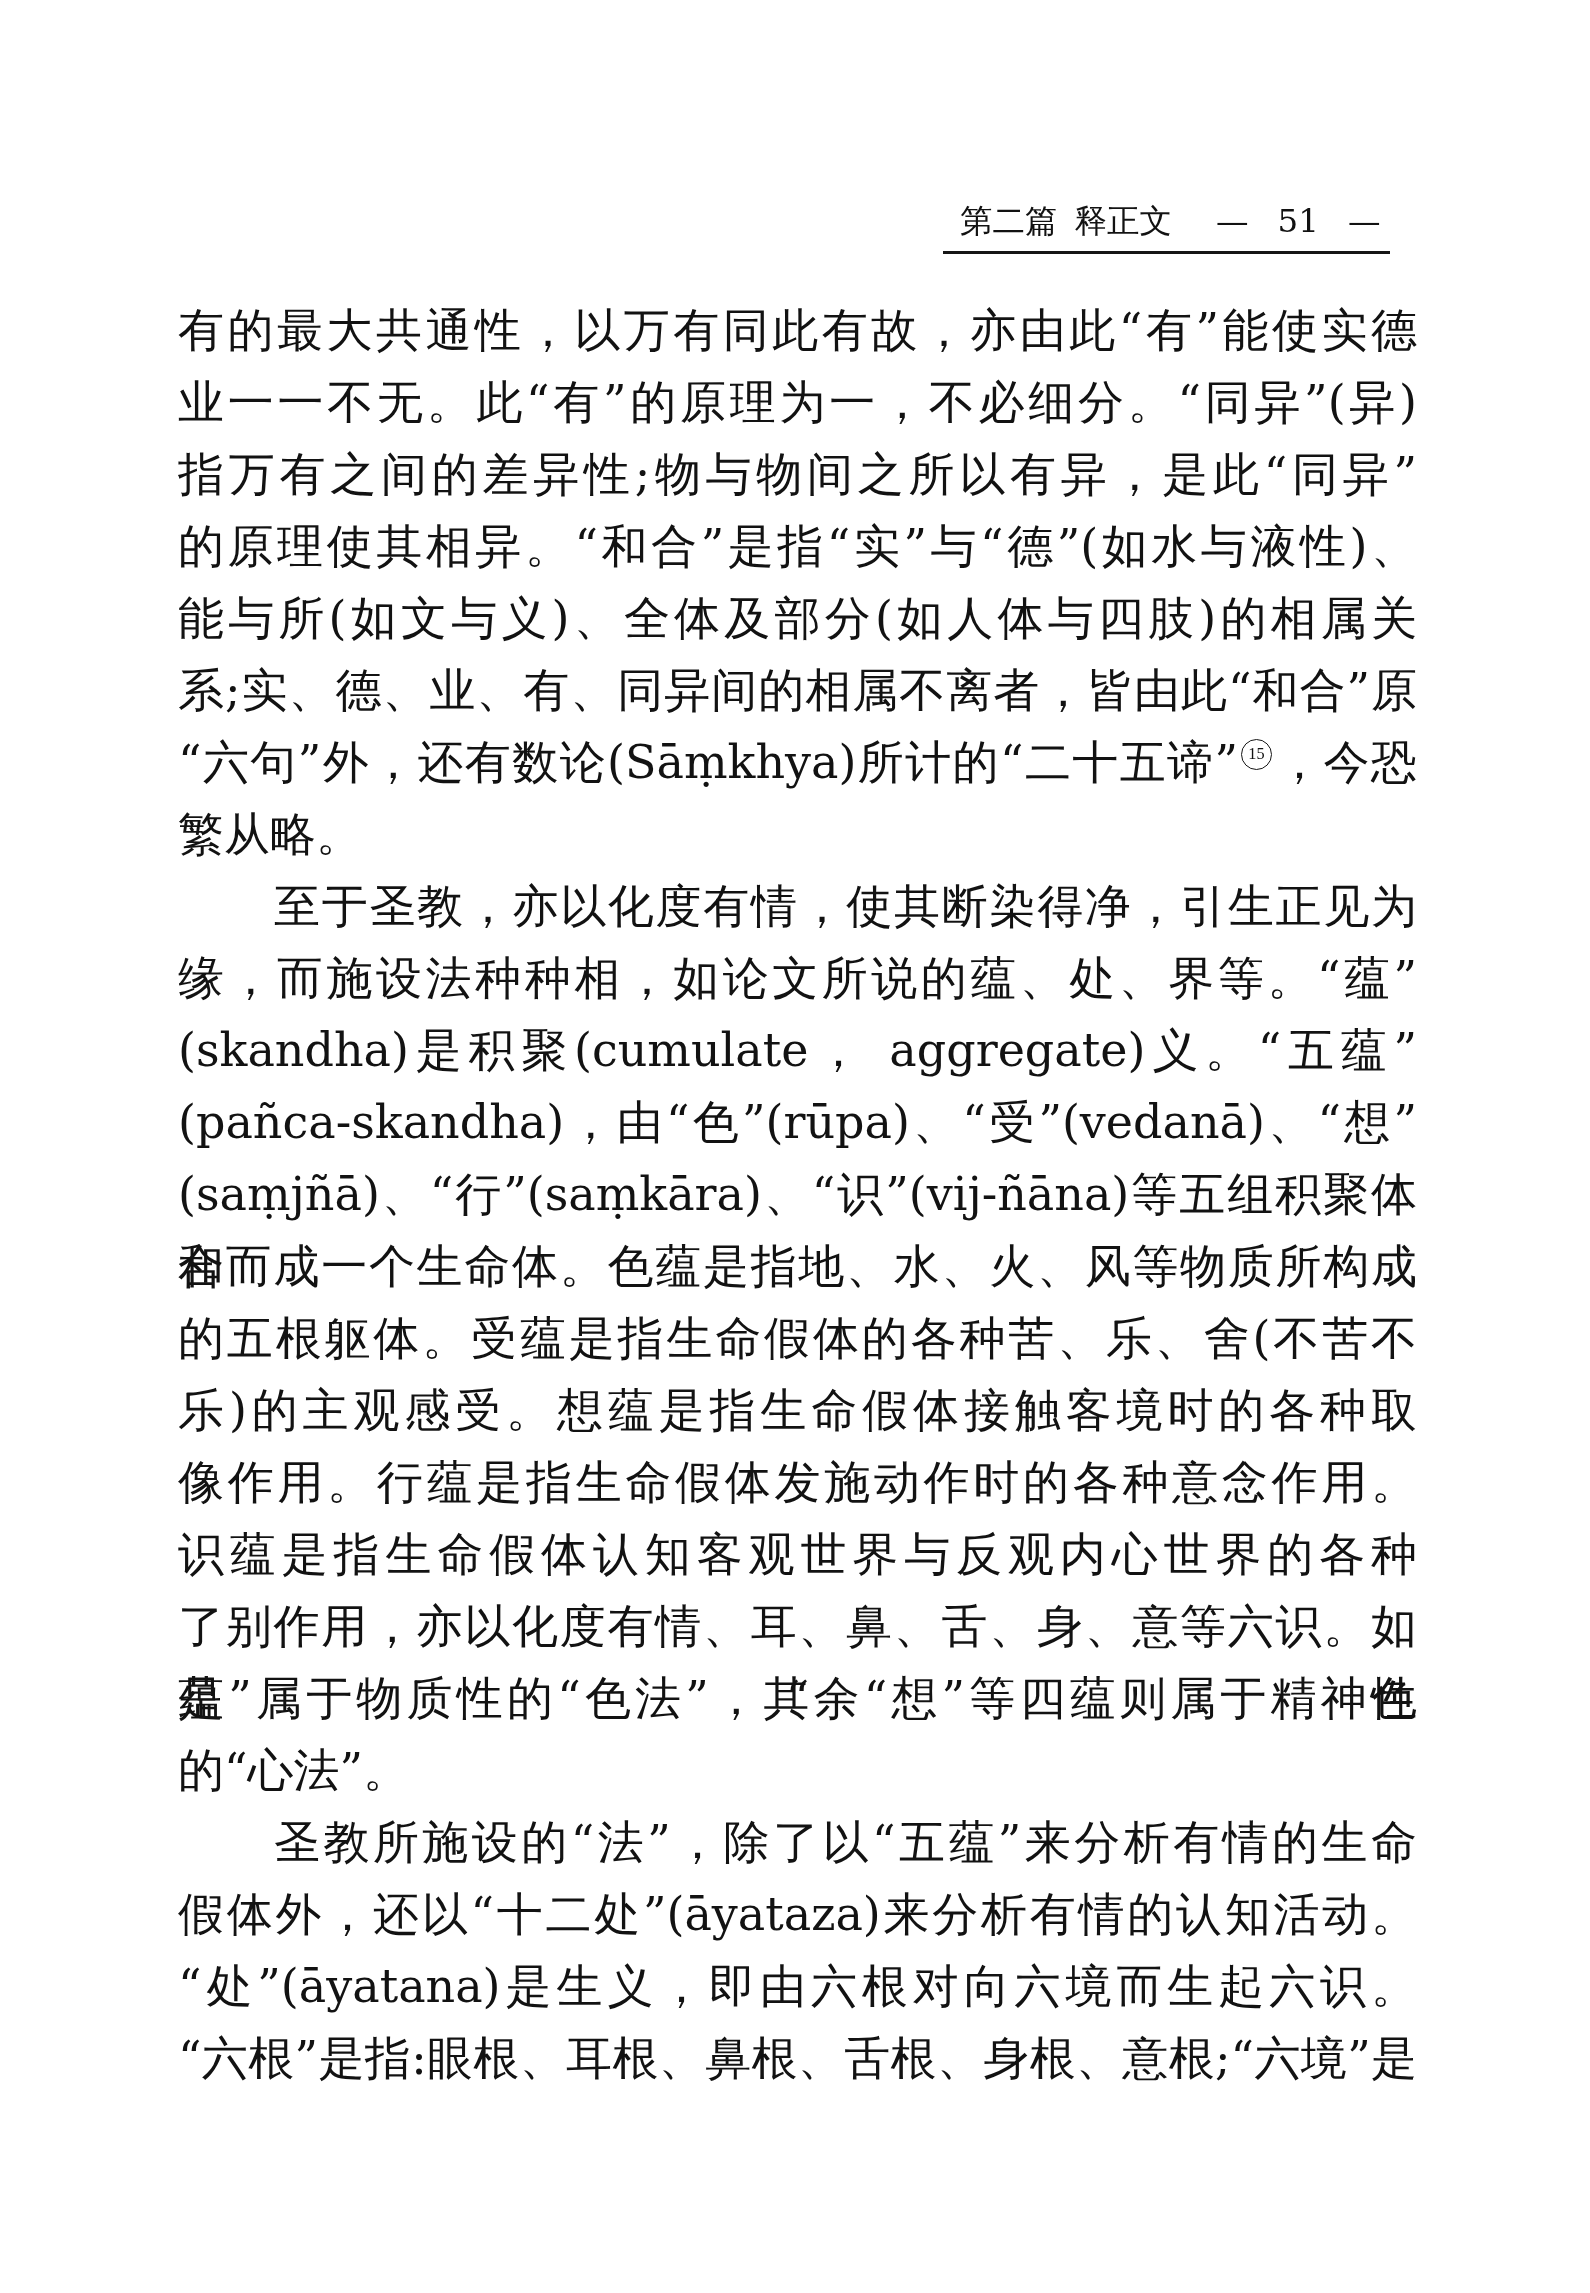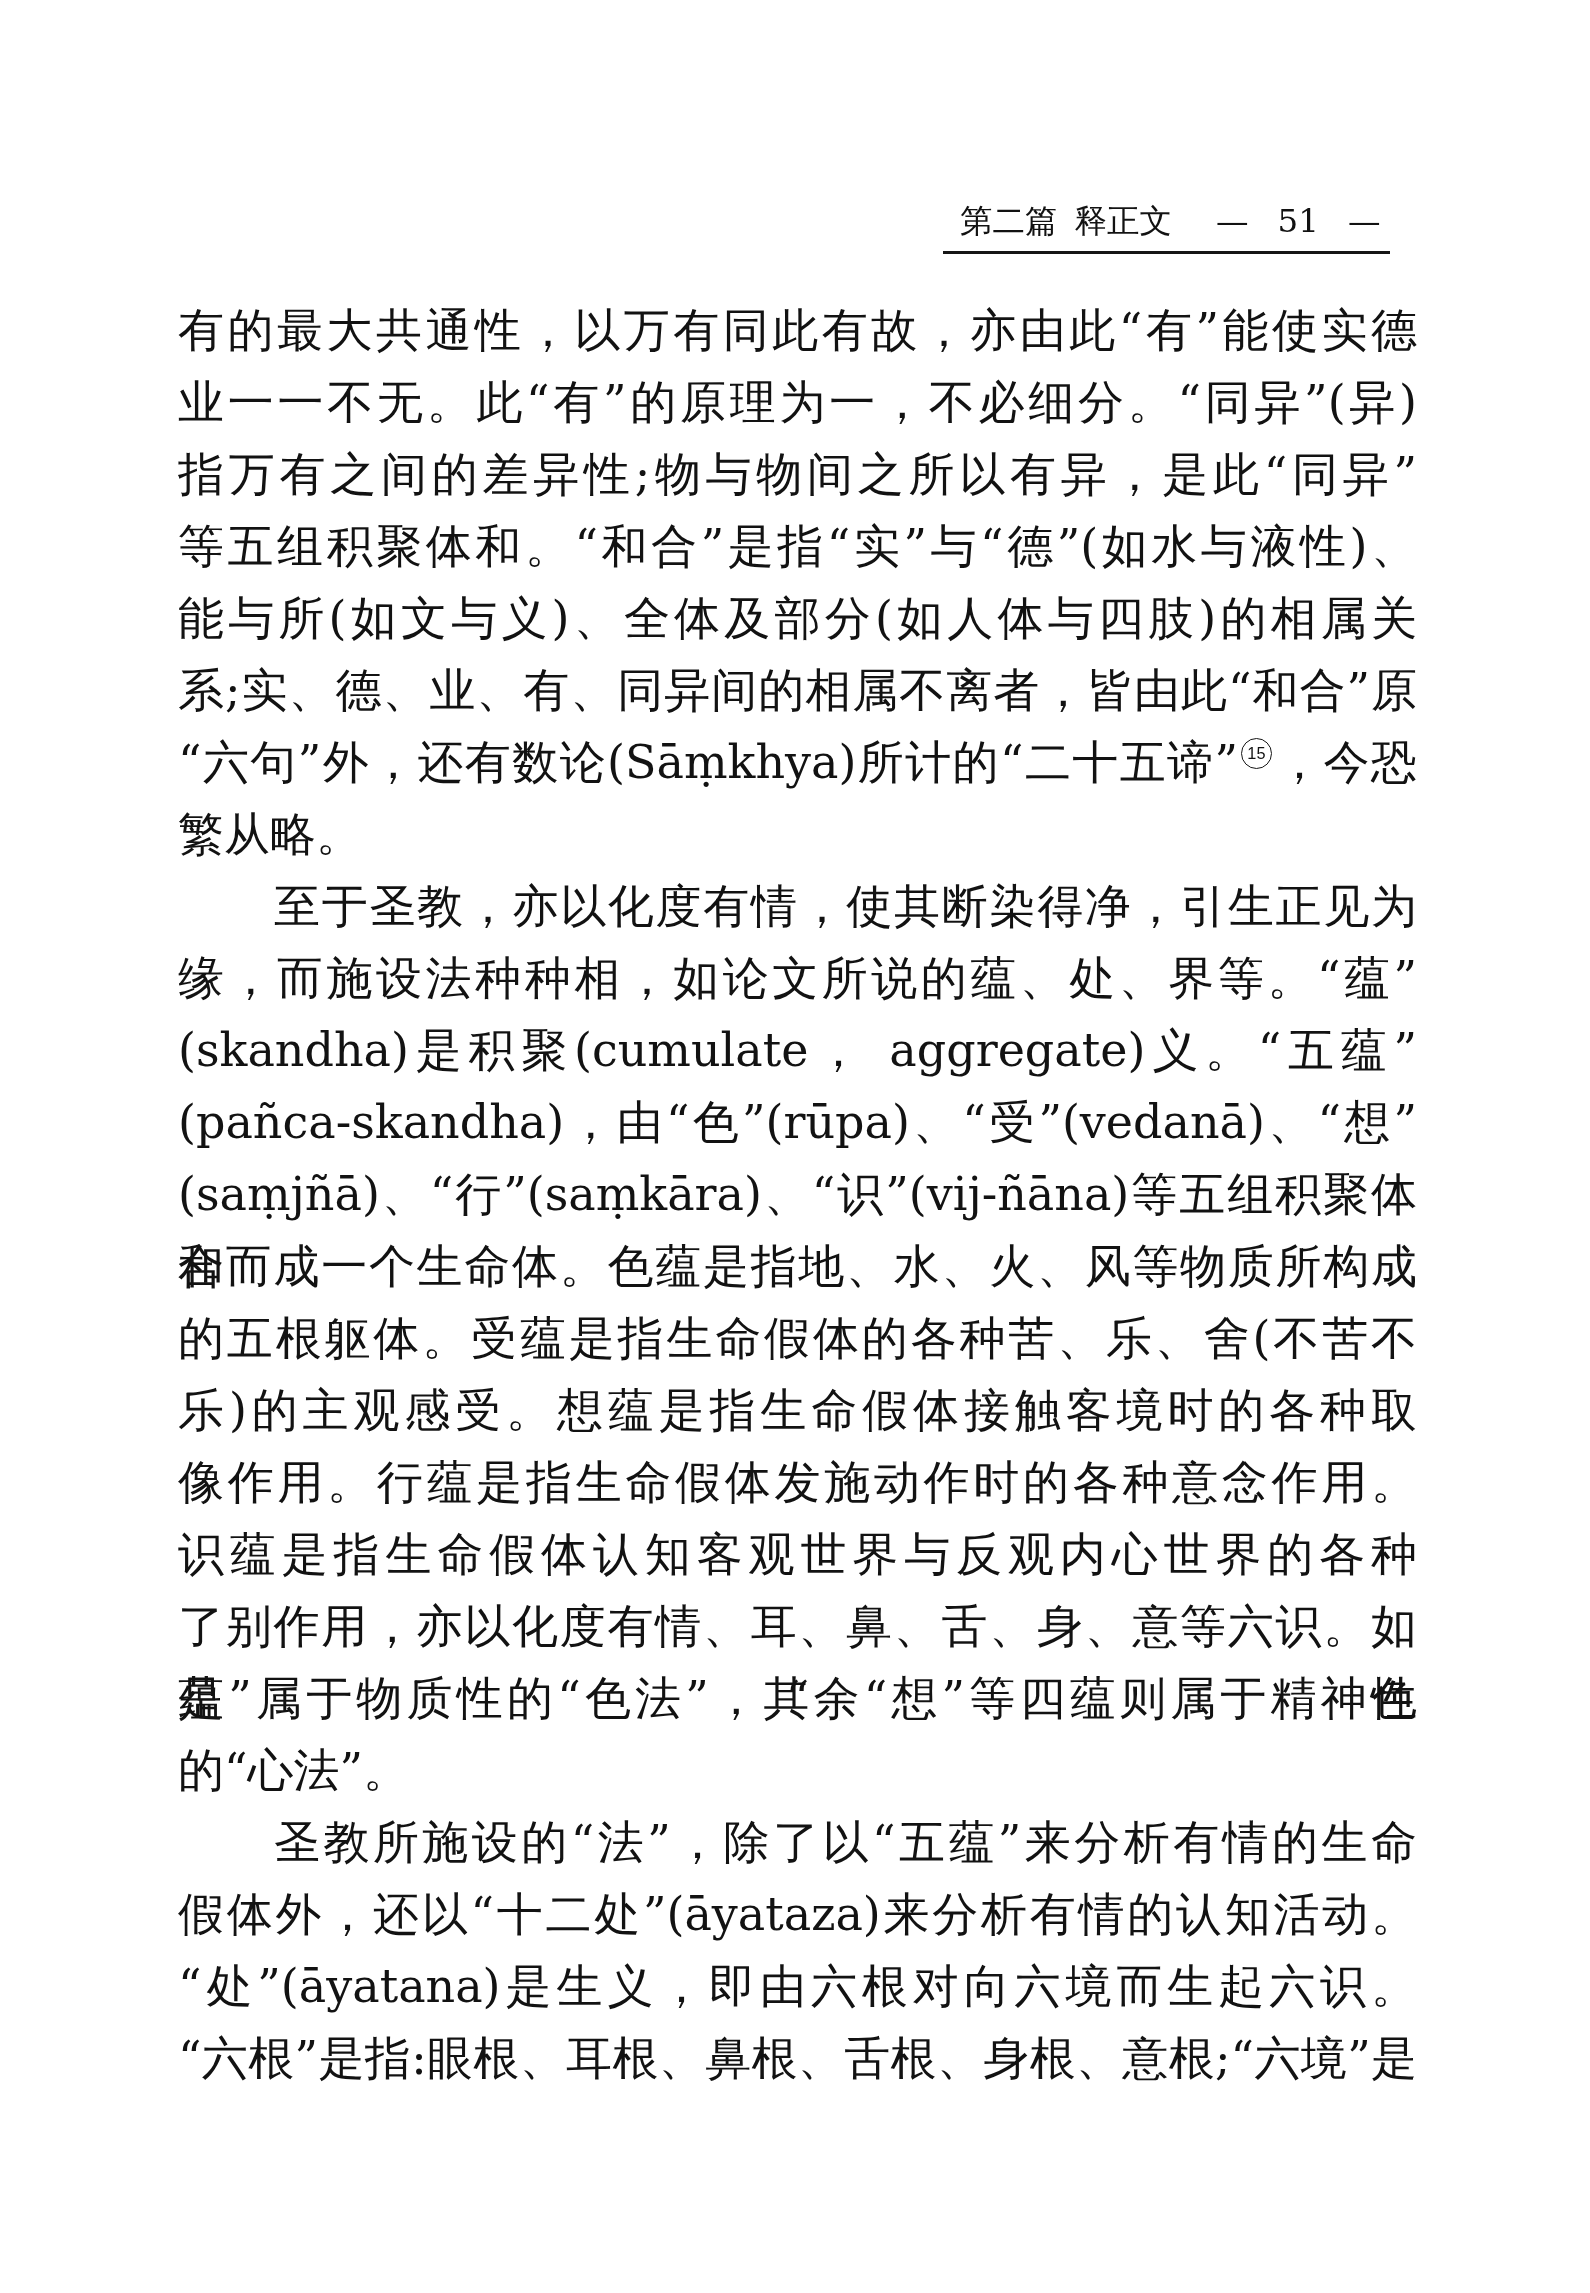--- a/index.html
+++ b/index.html
@@ -42,37 +42,37 @@
     display:inline-block;
     width:29px;height:29px;
     border:1.9px solid #161616;
     border-radius:50%;
     font-size:16.3px;
     line-height:28px;
     text-align:left;
     text-align-last:center;
     vertical-align:19px;
     margin:0 2.9px;
-    font-family:Liberation Sans, sans-serif;
+    font-family:Liberation Serif, serif;
   }
 </style>
 </head>
 <body>
 
 <div class="page">
 
   <div class="page-header">
     <span>第二篇</span><span class="hdr-title">释正文</span><span class="hdr-dash1">—</span><span class="hdr-num">51</span><span class="hdr-dash2">—</span>
   </div>
 
   <div class="body-text">
       <div class="line">有的最大共通性，以万有同此有故，亦由此“有”能使实德</div>
       <div class="line">业一一不无。此“有”的原理为一，不必细分。“同异”(异)</div>
       <div class="line">指万有之间的差异性;物与物间之所以有异，是此“同异”</div>
-      <div class="line">等五组积聚体和。“和合”是指“实”与“德”(如水与液性)、</div>
+      <div class="line">的原理使其相异。“和合”是指“实”与“德”(如水与液性)、</div>
       <div class="line">能与所(如文与义)、全体及部分(如人体与四肢)的相属关</div>
       <div class="line">系;实、德、业、有、同异间的相属不离者，皆由此“和合”原</div>
       <div class="line">“六句”外，还有数论(Sāṃkhya)所计的“二十五谛”<span class="fn">15</span>，今恐</div>
       <div class="line short">繁从略。</div>
       <div class="line indent">至于圣教，亦以化度有情，使其断染得净，引生正见为</div>
       <div class="line">缘，而施设法种种相，如论文所说的蕴、处、界等。“蕴”</div>
       <div class="line">(skandha)是积聚(cumulate， aggregate)义。“五蕴”</div>
       <div class="line">(pañca-skandha)，由“色”(rūpa)、“受”(vedanā)、“想”</div>
       <div class="line">(saṃjñā)、“行”(saṃkāra)、“识”(vij-ñāna)等五组积聚体和</div>
       <div class="line">合而成一个生命体。色蕴是指地、水、火、风等物质所构成</div>

